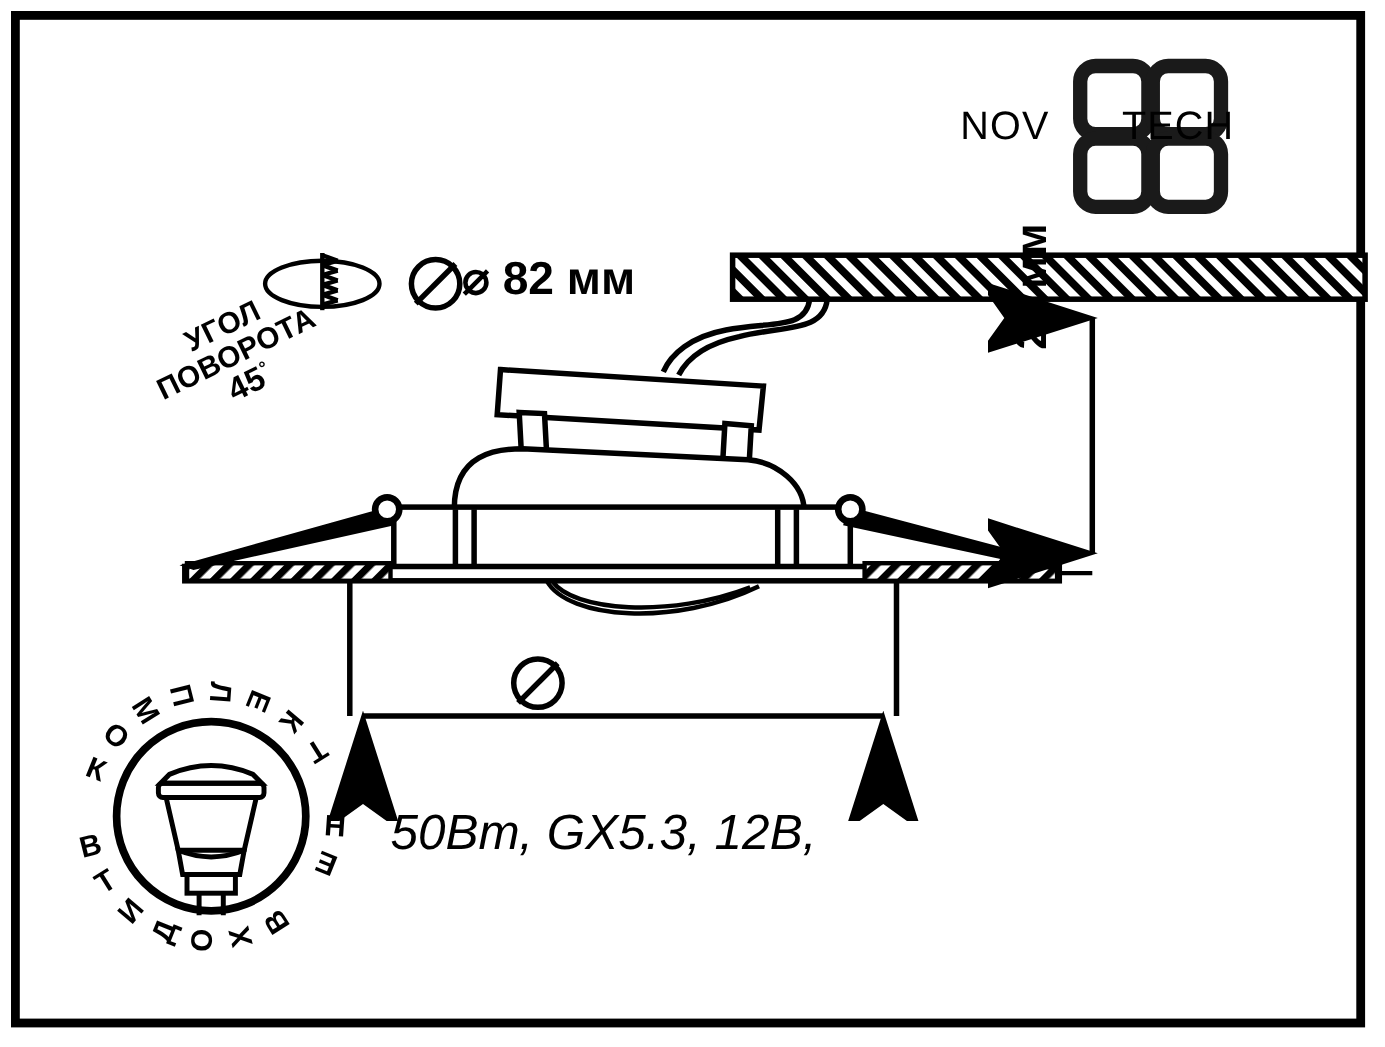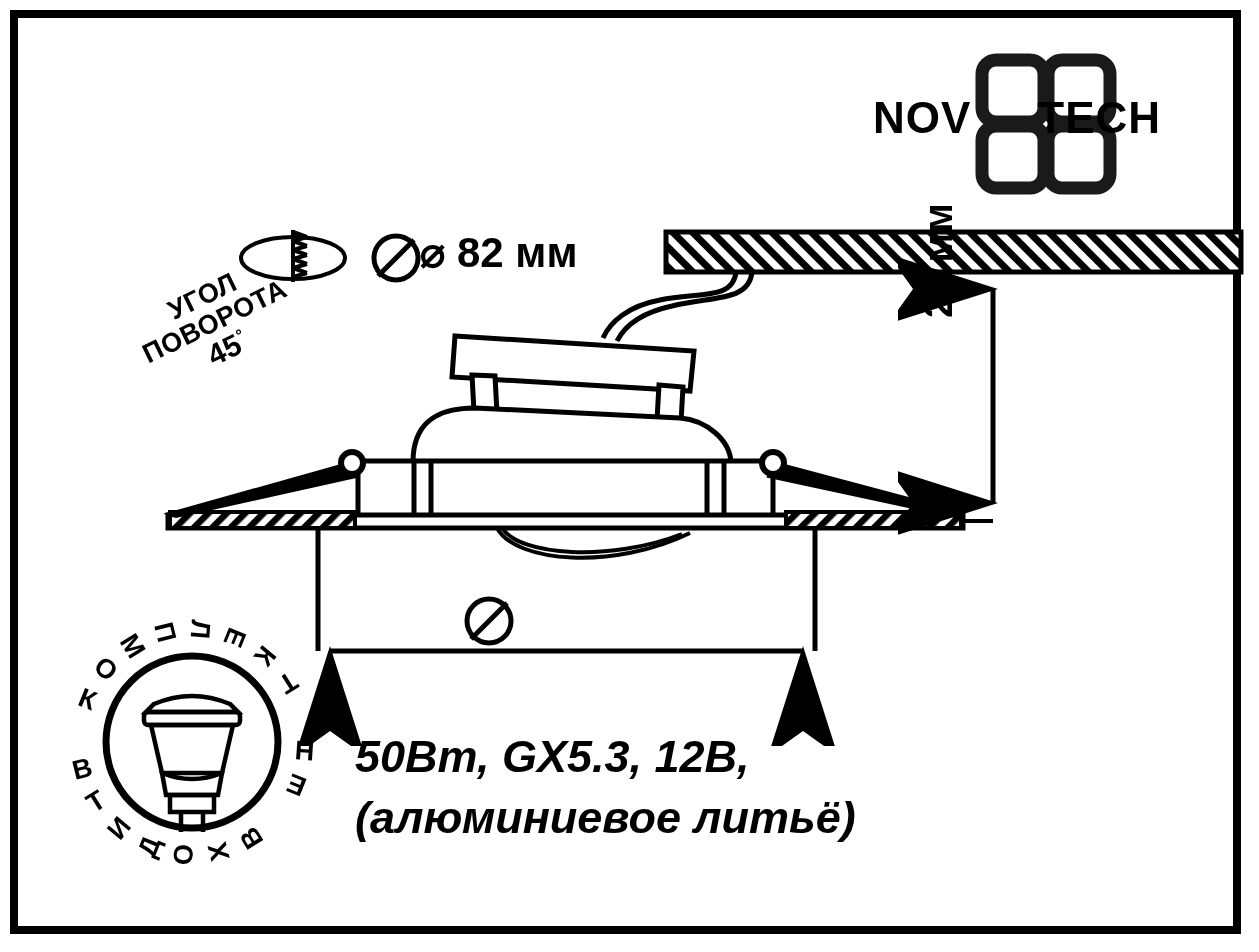--- a/index.html
+++ b/index.html
@@ -70,29 +70,29 @@
     letter-spacing: 0.4px;
     text-align: center;
   }
   #rotation-note div { line-height: 1.04; }
   #rotation-note .deg-line { font-size: 30px; }
   #rotation-note sup { font-size: 0.55em; }
   #spec-block {
     left: 355px;
     top: 727px;
     font-size: 45px;
-    font-weight: 700;
+    font-weight: 400;
     font-style: italic;
     line-height: 1.35;
   }
   #logo-wordmark {
     left: 873px;
     top: 96px;
-    font-size: 44px;
-    font-weight: 700;
+    font-size: 36px;
+    font-weight: 400;
     letter-spacing: 1px;
   }
   .badge-letter {
     position: absolute;
     left: 50%;
     top: 50%;
     font-size: 27px;
     font-weight: 800;
     color: #000;
     transform-origin: 0 0;
@@ -230,21 +230,20 @@
   <div class="txt" id="rotation-note">
     <div>УГОЛ</div>
     <div>ПОВОРОТА</div>
     <div class="deg-line">
       <span>45</span><sup>°</sup>
     </div>
   </div>
 
   <div class="txt" id="spec-block">
     <div>50Вт, GX5.3, 12В,</div>
-    <div>(алюминиевое литьё)</div>
   </div>
 
   <div class="txt" id="logo-wordmark">
     <span>NOV</span><span style="display:inline-block;width:66px"></span><span>TECH</span>
   </div>
 
   <div id="kit-badge">
     <svg viewBox="0 0 268 268" width="268" height="268">
       <circle cx="134" cy="134" r="86" fill="none" stroke="#000" stroke-width="7"></circle>
 

